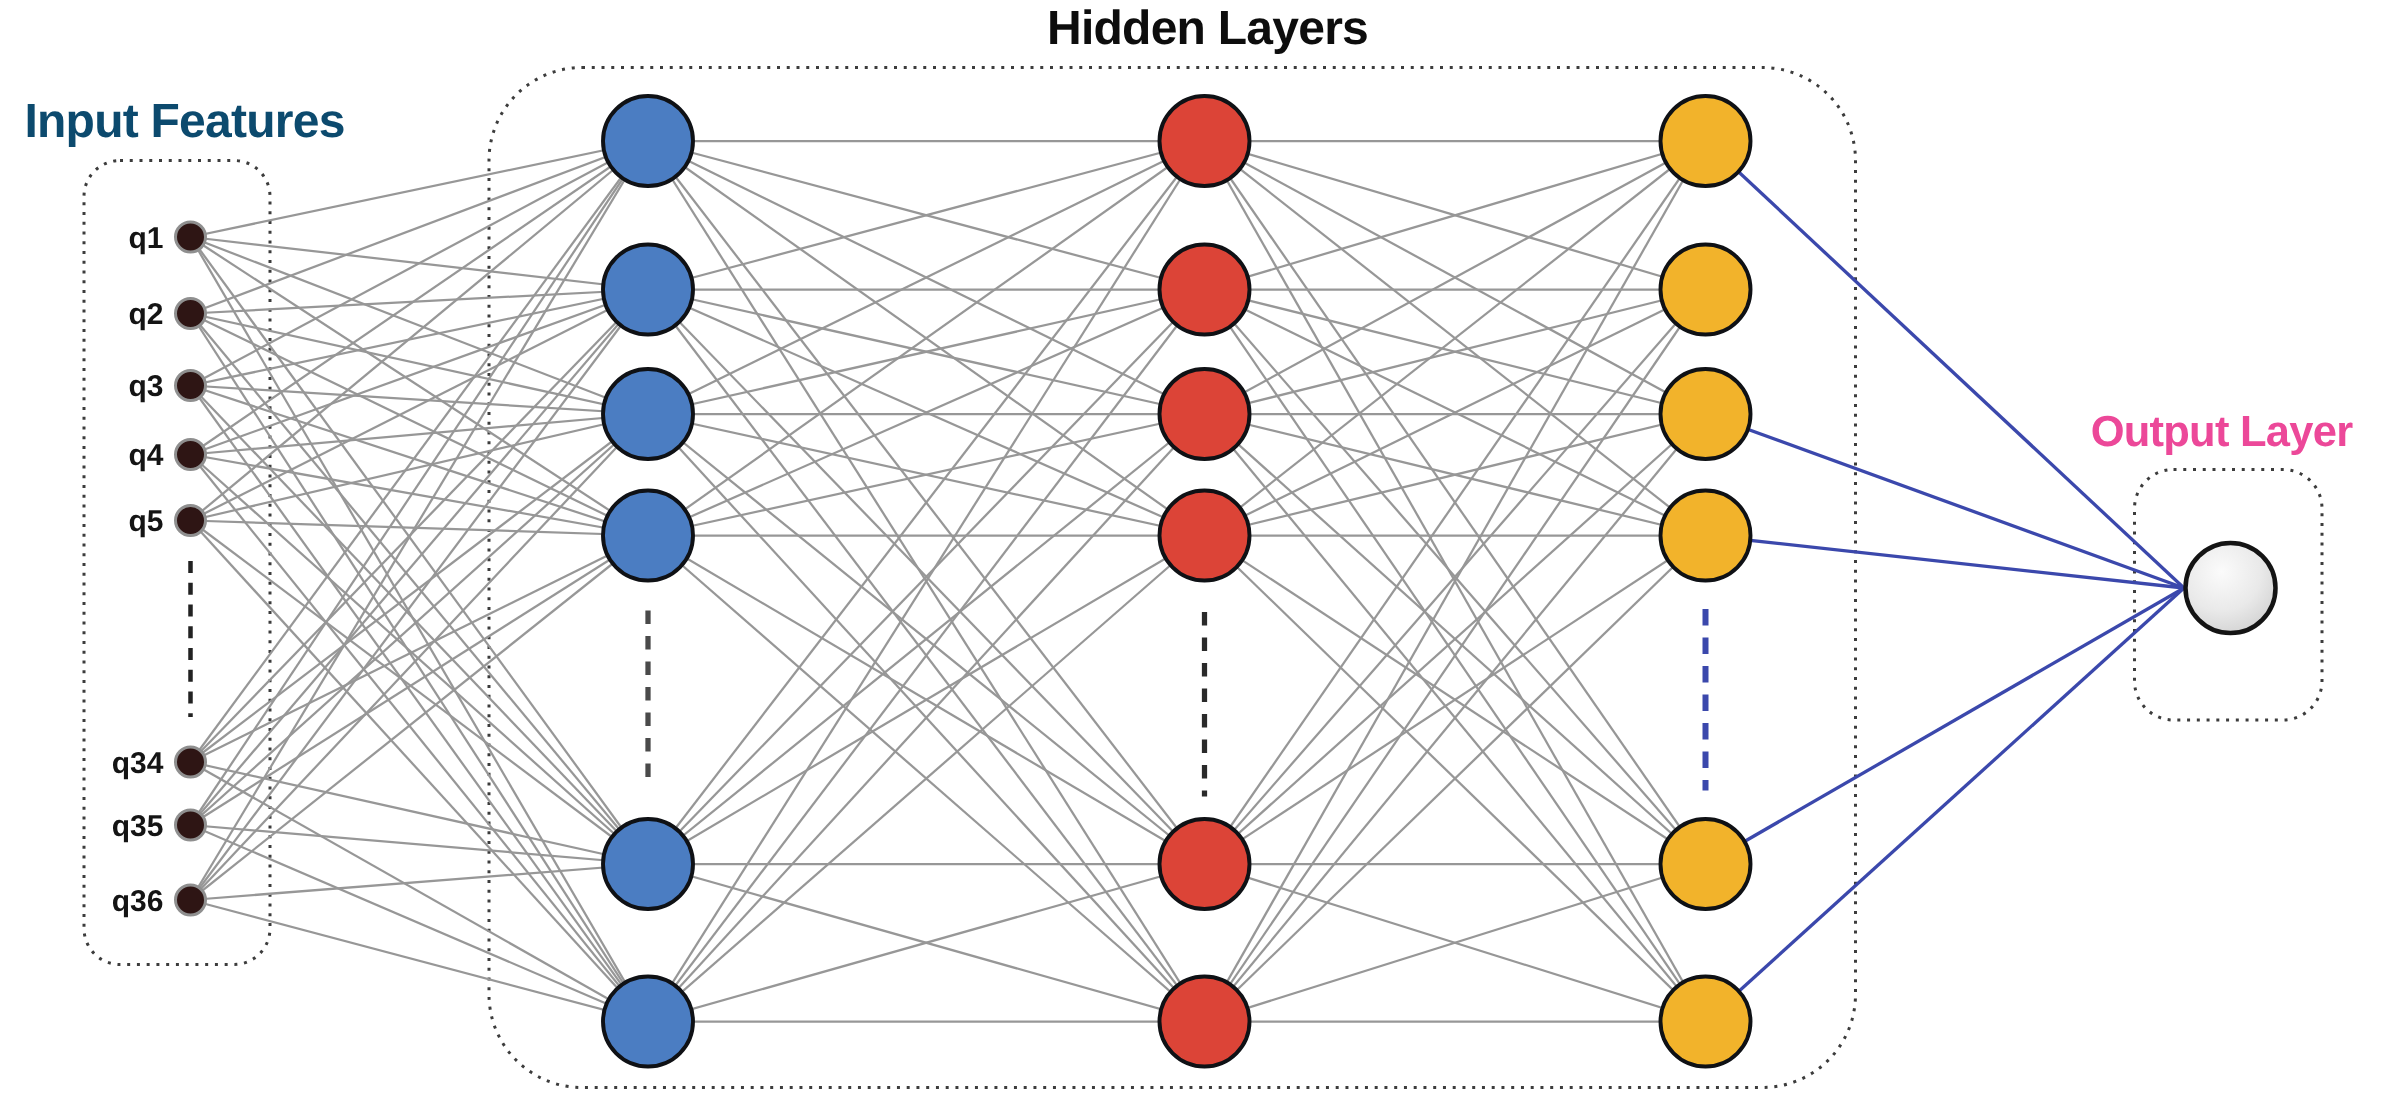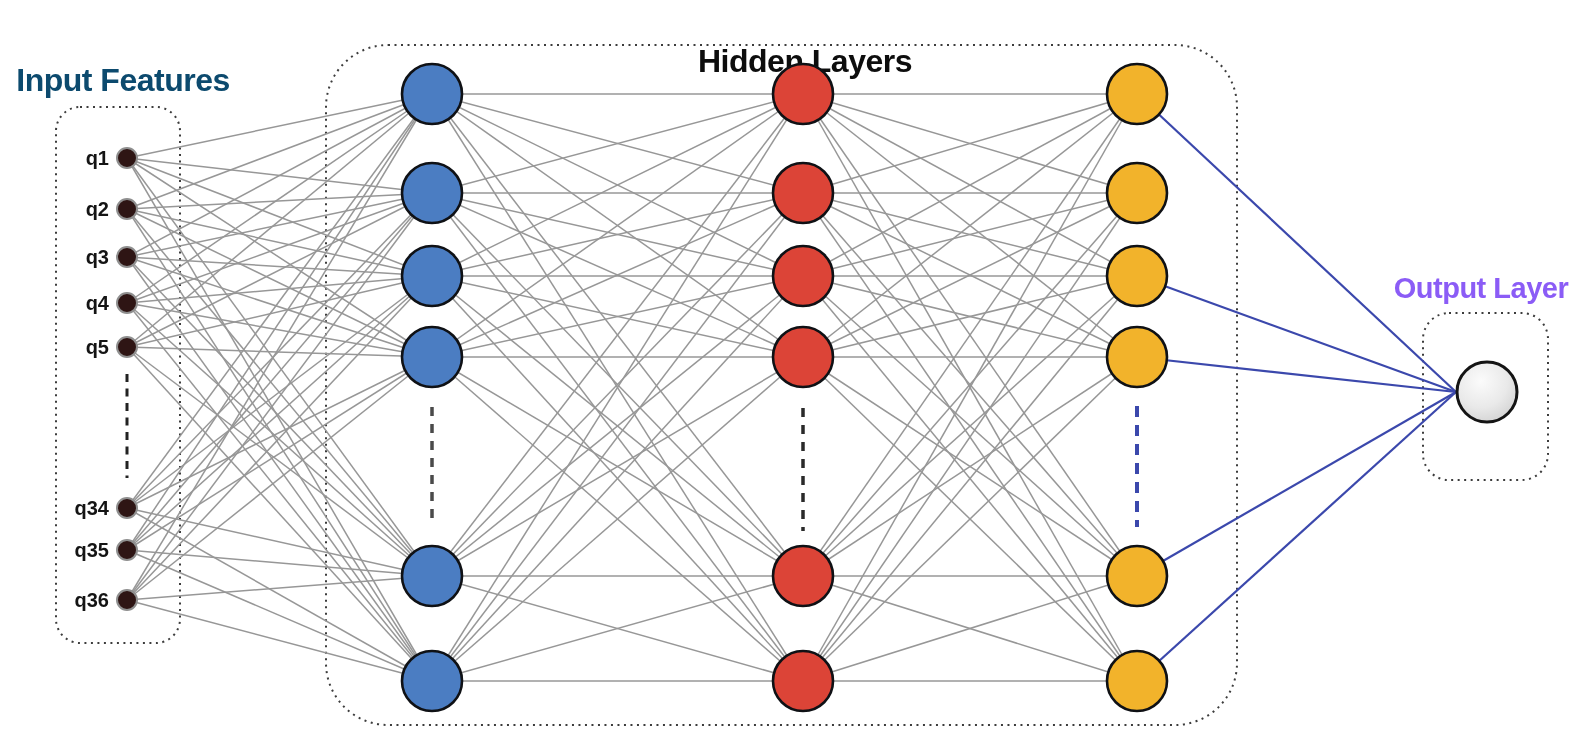--- a/index.html
+++ b/index.html
@@ -21,22 +21,22 @@
   .t-input {left:123px;  top:62px;  font-size:32px;}
   .t-hidden{left:805px;  top:0px;   font-size:32px;}
   .t-output{left:1481px; top:272px; font-size:29px;}
   svg{position:absolute;left:0;top:0;}
 </style>
 </head>
 <body>
 
 <div class="canvas">
   <div class="fig-title t-input" style="color: #0c4a6e;">Input Features</div>
-  <div class="fig-title t-hidden" style="color: rgb(13, 13, 13); margin-top: 43px;">Hidden Layers</div>
-  <div class="fig-title t-output" style="color: #8b5cf6;">Output Layer</div>
+  <div class="fig-title t-hidden" style="color: rgb(13, 13, 13);">Hidden Layers</div>
+  <div class="fig-title t-output" style="color: #ec4899;">Output Layer</div>
   <svg id="net" width="1594" height="735" viewBox="0 0 1594 735" xmlns="http://www.w3.org/2000/svg">
       <defs>
         <radialGradient id="outGrad" cx="40%" cy="32%" r="80%">
           <stop offset="0%" stop-color="#fbfbfb"></stop>
           <stop offset="55%" stop-color="#e9e9e9"></stop>
           <stop offset="100%" stop-color="#cdcdcd"></stop>
         </radialGradient>
       </defs>
       <rect x="56" y="107" width="124" height="536" rx="24" fill="none" stroke="#3c3c3c" stroke-width="2" stroke-dasharray="2 4.5"></rect>
       <rect x="326" y="45" width="911" height="680" rx="62" fill="none" stroke="#3c3c3c" stroke-width="2" stroke-dasharray="2 4.5"></rect>

